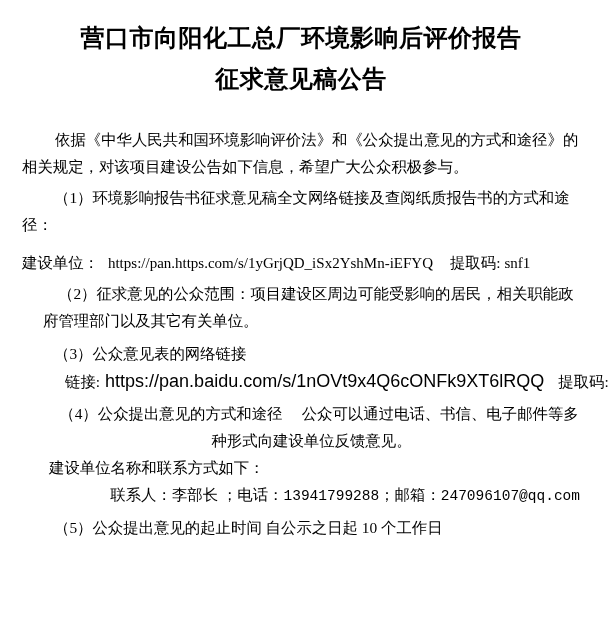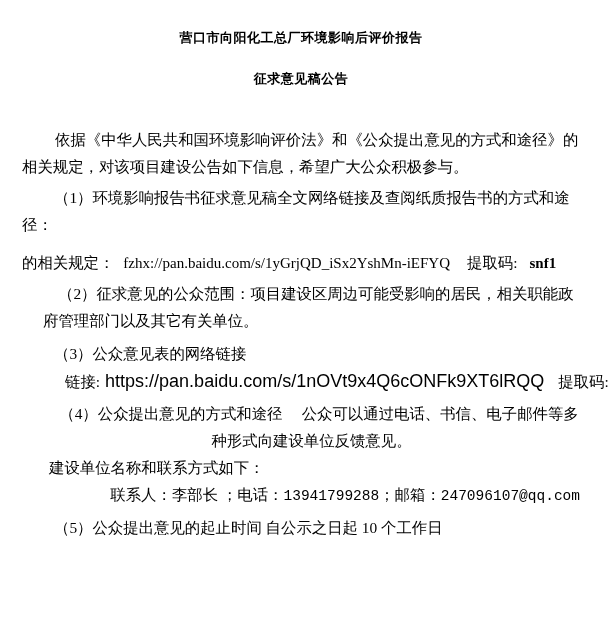--- a/index.html
+++ b/index.html
@@ -10,21 +10,21 @@
     background:#ffffff;
     color:#000000;
     padding:25px 32px 0 22px;
     font-family:"Liberation Serif","DejaVu Serif",serif;
     font-size:15.4px;
     line-height:27px;
     overflow:hidden;
   }
   p { margin:0; }
   .t1, .t2 {
-    font-size:13px;
+    font-size:24px;
     line-height:26px;
     font-weight:bold;
     text-align:center;
     letter-spacing:0.5px;
     white-space:nowrap;
   }
   .t2 { margin-top:15px; }
   .p-intro        { margin-top:34px; text-indent:33px; }
   .p-item1        { margin-top:4px;  text-indent:32px; }
   .p-link1        { margin-top:11px; white-space:nowrap; }
@@ -40,39 +40,39 @@
   .url-serif { font-family:"Liberation Serif","DejaVu Serif",serif; font-size:15px; }
   .url-sans  { font-family:"Liberation Sans","DejaVu Sans",sans-serif; font-size:18px; }
   .mono      { font-family:"Liberation Mono","DejaVu Sans Mono",monospace; font-size:14.5px; }
   .misspell  {
     text-decoration-line:underline;
     text-decoration-style:wavy;
     text-decoration-color:#ff2a2a;
     text-decoration-thickness:1px;
     text-underline-offset:3px;
   }
-  .g4  { margin-left:12px;font-weight:bold; }
+  .g4  { margin-left:4px; }
   .g5  { margin-left:5px; }
   .g9  { margin-left:9px; }
   .g14 { margin-left:14px; }
   .g17 { margin-left:17px; }
 </style>
 </head>
 <body>
 
 <div class="page">
 
   <p class="t1">营口市向阳化工总厂环境影响后评价报告</p>
   <p class="t2">征求意见稿公告</p>
 
   <p class="p-intro">依据《中华人民共和国环境影响评价法》和《公众提出意见的方式和途径》的相关规定，对该项目建设公告如下信息，希望广大公众积极参与。</p>
 
   <p class="p-item1">（1）环境影响报告书征求意见稿全文网络链接及查阅纸质报告书的方式和途径：</p>
 
-  <p class="p-link1"><span>的相关规定：</span><span class="url-serif g9">fzhx://pan.baidu.com/s/1yGrjQD_iSx2YshMn-iEFYQ</span><span class="g17">提取码:</span><span class="url-serif g4">snf1</span></p>
+  <p class="p-link1"><span>建设单位：</span><span class="url-serif g9">https://pan.https.com/s/1yGrjQD_iSx2YshMn-iEFYQ</span><span class="g17">提取码:</span><span class="url-serif g4">snf1</span></p>
 
   <p class="p-item2">（2）征求意见的公众范围：项目建设区周边可能受影响的居民，相关职能政府管理部门以及其它有关单位。</p>
 
   <p class="p-item3">（3）公众意见表的网络链接</p>
 
   <p class="p-link2"><span>链接:</span><span class="url-sans g5">https://pan.baidu.com/s/1nOVt9x4Q6cONFk9XT6lRQQ</span><span class="g14">提取码:</span><span class="url-sans misspell g4">fzhx</span></p>
 
   <p class="p-item4">（4）公众提出意见的方式和途径　 公众可以通过电话、书信、电子邮件等多种形式向建设单位反馈意见。</p>
 
   <p class="p-contact-intro">建设单位名称和联系方式如下：</p>

